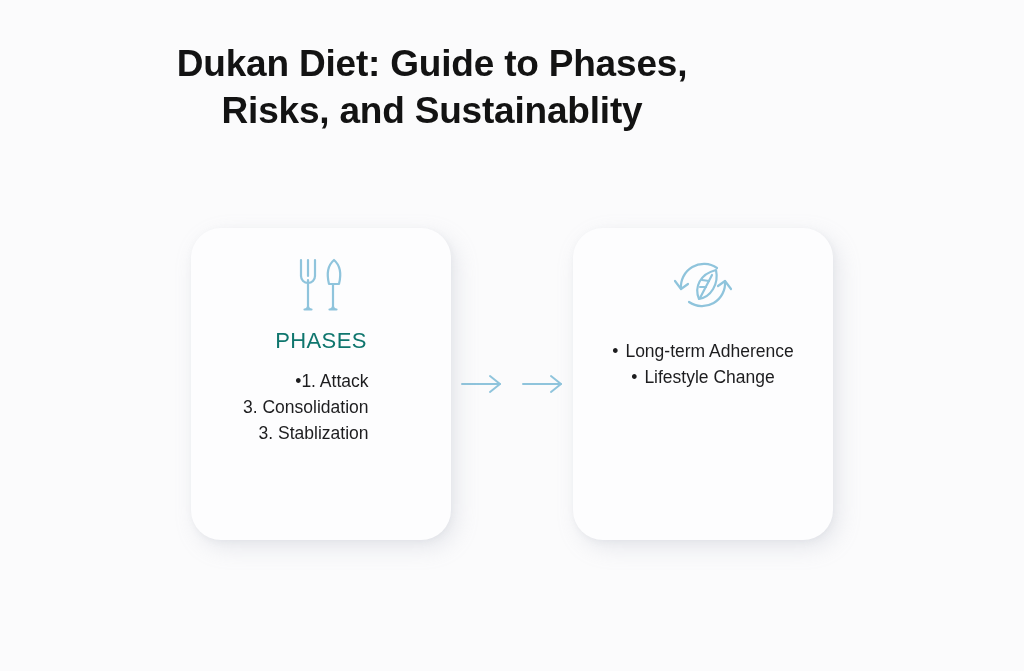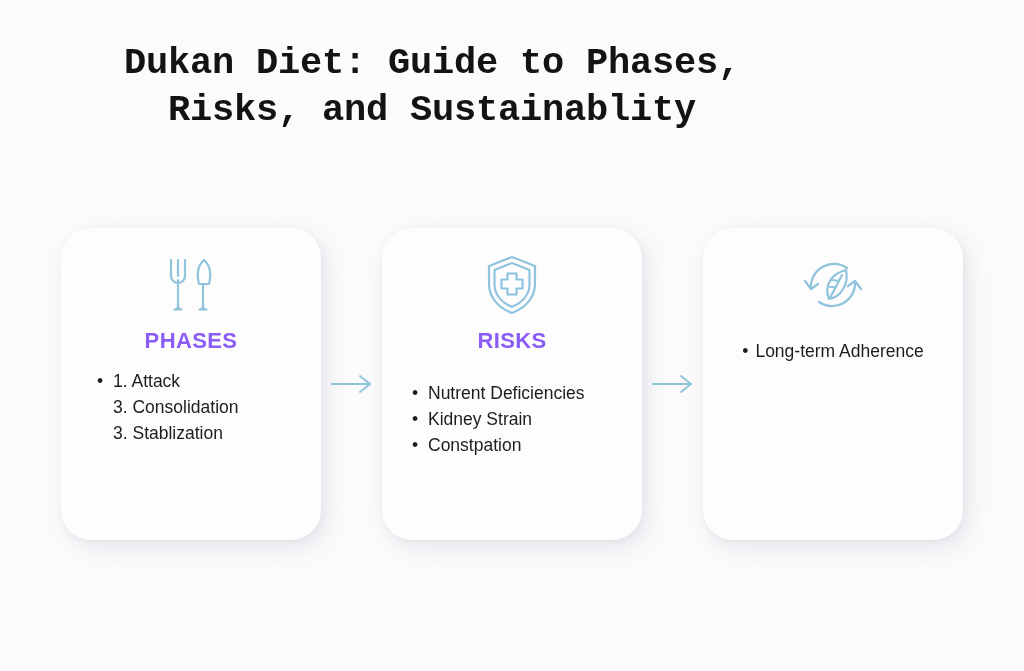--- a/index.html
+++ b/index.html
@@ -16,21 +16,20 @@
     position: relative;
   }
 
   
   .title-wrap {
     position: absolute;
     left: 0;
     top: 40px;
     width: 864px;
     text-align: center;
-    font-family: Liberation Mono, monospace;
   }
   .title-line {
     font-size: 37px;
     font-weight: bold;
     color: #131313;
     letter-spacing: -0.2px;
     line-height: 47px;
     white-space: nowrap;
   }
 
@@ -66,22 +65,22 @@
     align-items: center;
     justify-content: center;
     margin-bottom: 12px;
   }
   .card-icon svg {
     display: block;
   }
 
   .card-heading {
     font-size: 22px;
-    font-weight: bold;
-    color: #8b5cf6;
+    font-weight: normal;
+    color: #0f766e;
     letter-spacing: 0.4px;
     text-align: center;
     margin-bottom: 14px;
   }
 
   .card-list {
     list-style: none;
     margin: 0;
     padding: 0;
     font-size: 17.5px;
@@ -89,21 +88,21 @@
     line-height: 26px;
   }
   .card-list li {
     white-space: nowrap;
   }
 
   
   .list-phases {
     align-self: flex-start;
     margin-left: 22px;
-    text-align: left;
+    text-align: right;
   }
   .list-phases li.bulleted::before {
     content: "\2022";
     display: inline-block;
     width: 16px;
     margin-left: -16px;
     color: #1d1d1f;
   }
   .list-phases li {
     padding-left: 16px;
@@ -183,38 +182,20 @@
 
   <div class="connector">
     <span>
       <svg width="44" height="20" viewBox="0 0 44 20" fill="none" stroke="#8fc4dc" stroke-width="2" stroke-linecap="round" stroke-linejoin="round">
         <path d="M2 10 H40"></path>
         <path d="M30 2 L40 10 L30 18"></path>
       </svg>
     </span>
   </div>
 
-  <div class="card">
-    <div class="card-icon">
-      <svg width="58" height="62" viewBox="0 0 58 62" fill="none" stroke="#8fc4dc" stroke-width="2.2" stroke-linecap="round" stroke-linejoin="round">
-
-        <path d="M29 3 L52 12 V30 c0 14 -10 24 -23 29 C16 54 6 44 6 30 V12 Z"></path>
-
-        <path d="M29 9 L46.5 16 V30 c0 11 -7.6 18.8 -17.5 22.8 C19.1 48.8 11.5 41 11.5 30 V16 Z"></path>
-
-        <path d="M24.5 19.5 h9 v6 h6 v9 h-6 v6 h-9 v-6 h-6 v-9 h6 Z"></path>
-      </svg>
-    </div>
-    <div class="card-heading">RISKS</div>
-    <ul class="card-list list-risks">
-      <li>Nutrent Deficiencies</li>
-      <li>Kidney Strain</li>
-      <li>Constpation</li>
-    </ul>
-  </div>
 
   <div class="connector">
     <span>
       <svg width="44" height="20" viewBox="0 0 44 20" fill="none" stroke="#8fc4dc" stroke-width="2" stroke-linecap="round" stroke-linejoin="round">
         <path d="M2 10 H40"></path>
         <path d="M30 2 L40 10 L30 18"></path>
       </svg>
     </span>
   </div>
 
@@ -230,16 +211,17 @@
 
         <path d="M45 15 c3 14 -5 27 -17 29 c-5 -12 1 -25 17 -29 Z"></path>
 
         <path d="M41 20 L29 43"></path>
         <path d="M38 26 L31 25"></path>
         <path d="M35 32 L29 32"></path>
       </svg>
     </div>
     <ul class="card-list list-sustain">
       <li>Long-term Adherence</li>
+      <li>Lifestyle Change</li>
     </ul>
   </div>
 
 </div>
 
 </body></html>

